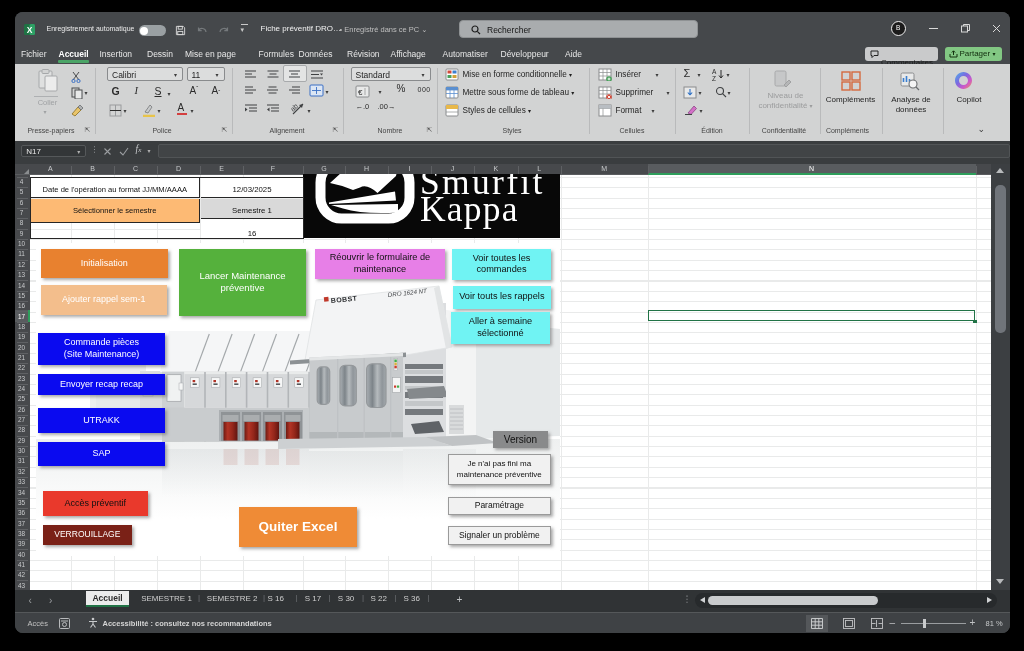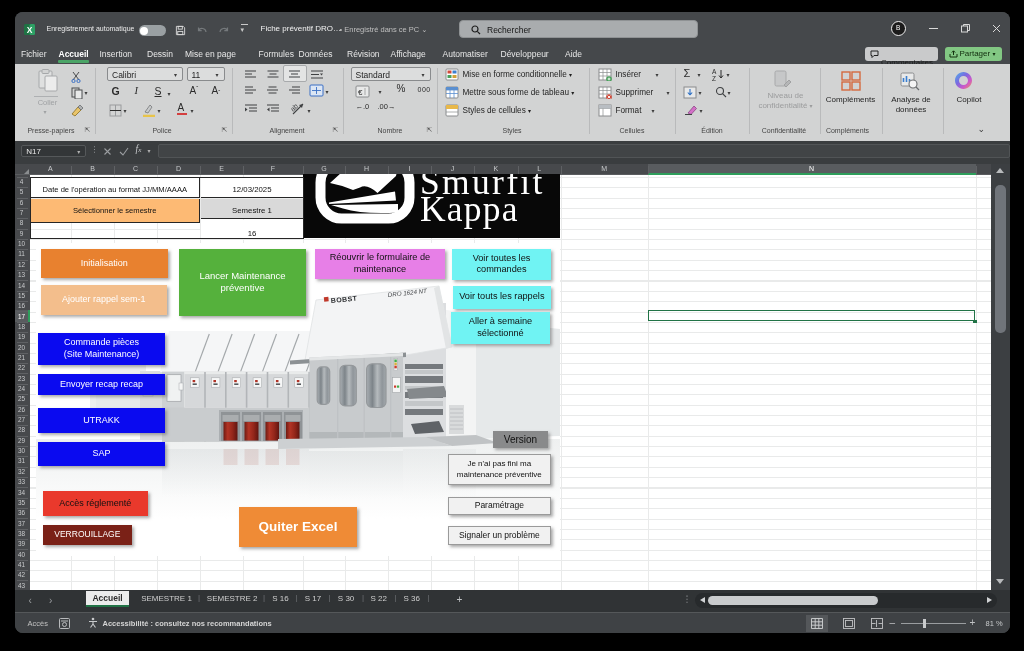--- a/index.html
+++ b/index.html
@@ -699,21 +699,21 @@
     <div class="abs" style="left:26px;top:124.2px;width:126.3px;height:30.3px;background:#F3BE8C;color:#fff;font-size:9px;box-shadow:2px 2px 3px rgba(100,100,100,0.55);display:flex;align-items:center;justify-content:center;text-align:center;line-height:1.3;">Ajouter rappel sem-1</div>
     <div class="abs" style="left:164.5px;top:88px;width:127px;height:67.1px;background:#55B13C;color:#fff;font-size:9.5px;box-shadow:2px 2px 3px rgba(100,100,100,0.55);display:flex;align-items:center;justify-content:center;text-align:center;line-height:1.3;">Lancer Maintenance<br>préventive</div>
     <div class="abs" style="left:300.1px;top:88.4px;width:130.7px;height:30.5px;background:#E77FE7;color:#111;font-size:9.2px;box-shadow:2px 2px 3px rgba(100,100,100,0.55);display:flex;align-items:center;justify-content:center;text-align:center;line-height:1.3;">Réouvrir le formulaire de<br>maintenance</div>
     <div class="abs" style="left:437.5px;top:88.4px;width:99px;height:31.2px;background:#70F3F3;color:#111;font-size:9.2px;box-shadow:2px 2px 3px rgba(100,100,100,0.55);display:flex;align-items:center;justify-content:center;text-align:center;line-height:1.3;">Voir toutes les<br>commandes</div>
     <div class="abs" style="left:438.5px;top:125.2px;width:97.7px;height:23.4px;background:#70F3F3;color:#111;font-size:9.2px;box-shadow:2px 2px 3px rgba(100,100,100,0.55);display:flex;align-items:center;justify-content:center;text-align:center;line-height:1.3;">Voir touts les rappels</div>
     <div class="abs" style="left:436.5px;top:151.9px;width:99px;height:31.7px;background:#70F3F3;color:#111;font-size:9.2px;box-shadow:2px 2px 3px rgba(100,100,100,0.55);display:flex;align-items:center;justify-content:center;text-align:center;line-height:1.3;">Aller à semaine<br>sélectionné</div>
     <div class="abs" style="left:23.5px;top:172.3px;width:127px;height:32.5px;background:#0A0AF0;color:#fff;font-size:9px;box-shadow:2px 2px 3px rgba(100,100,100,0.55);display:flex;align-items:center;justify-content:center;text-align:center;line-height:1.3;">Commande pièces<br>(Site Maintenance)</div>
     <div class="abs" style="left:23.5px;top:213.3px;width:127px;height:21.5px;background:#0A0AF0;color:#fff;font-size:9px;box-shadow:2px 2px 3px rgba(100,100,100,0.55);display:flex;align-items:center;justify-content:center;text-align:center;line-height:1.3;">Envoyer recap recap</div>
     <div class="abs" style="left:23.5px;top:247.9px;width:127px;height:24.7px;background:#0A0AF0;color:#fff;font-size:9px;box-shadow:2px 2px 3px rgba(100,100,100,0.55);display:flex;align-items:center;justify-content:center;text-align:center;line-height:1.3;">UTRAKK</div>
     <div class="abs" style="left:23.5px;top:281.8px;width:127px;height:23.7px;background:#0A0AF0;color:#fff;font-size:9px;box-shadow:2px 2px 3px rgba(100,100,100,0.55);display:flex;align-items:center;justify-content:center;text-align:center;line-height:1.3;">SAP</div>
-    <div class="abs" style="left:28.5px;top:330.2px;width:104.6px;height:25.7px;background:#E9392C;color:#111;font-size:9px;box-shadow:2px 2px 3px rgba(100,100,100,0.55);display:flex;align-items:center;justify-content:center;text-align:center;line-height:1.3;">Accès réglementé</div>
+    <div class="abs" style="left:28.5px;top:330.2px;width:104.6px;height:25.7px;background:#E9392C;color:#111;font-size:9px;box-shadow:2px 2px 3px rgba(100,100,100,0.55);display:flex;align-items:center;justify-content:center;text-align:center;line-height:1.3;">Accès préventif</div>
     <div class="abs" style="left:28.5px;top:364.8px;width:88.7px;height:19.4px;background:#7A2117;color:#fff;font-size:8.5px;box-shadow:2px 2px 3px rgba(100,100,100,0.55);display:flex;align-items:center;justify-content:center;text-align:center;line-height:1.3;">VERROUILLAGE</div>
     <div class="abs" style="left:224.5px;top:346.7px;width:118px;height:39.9px;background:#EF8B36;color:#fff;font-size:13.5px;font-weight:bold;box-shadow:2px 2px 3px rgba(100,100,100,0.55);display:flex;align-items:center;justify-content:center;text-align:center;line-height:1.3;">Quiter Excel</div>
     <div class="abs" style="left:478.5px;top:270.8px;width:55px;height:16.7px;background:#898a8b;color:#111;font-size:10px;box-shadow:2px 2px 3px rgba(100,100,100,0.55);display:flex;align-items:center;justify-content:center;text-align:center;line-height:1.3;">Version</div>
     <div class="abs" style="left:433.5px;top:293.7px;width:102.6px;height:30.7px;background:#f1f1f1;color:#111;font-size:8px;box-shadow:2px 2px 3px rgba(100,100,100,0.55);border:1px solid #9a9a9a;display:flex;align-items:center;justify-content:center;text-align:center;line-height:1.3;">Je n'ai pas fini ma<br>maintenance préventive</div>
     <div class="abs" style="left:433.5px;top:336.4px;width:102.6px;height:18.1px;background:#f1f1f1;color:#111;font-size:8.5px;box-shadow:2px 2px 3px rgba(100,100,100,0.55);border:1px solid #9a9a9a;display:flex;align-items:center;justify-content:center;text-align:center;line-height:1.3;">Paramétrage</div>
     <div class="abs" style="left:433.5px;top:365.4px;width:102.6px;height:18.8px;background:#f1f1f1;color:#111;font-size:8.5px;box-shadow:2px 2px 3px rgba(100,100,100,0.55);border:1px solid #9a9a9a;display:flex;align-items:center;justify-content:center;text-align:center;line-height:1.3;">Signaler un problème</div>
     <div class="abs" style="left:633px;top:149.5px;width:327px;height:11px;border:1.5px solid #217346;background:transparent;"></div>
     <div class="abs" style="left:958.5px;top:159px;width:3.5px;height:3.5px;background:#217346;"></div>
     </div>
 
@@ -725,21 +725,21 @@
   </div>
 
   <div id="tabbar" class="abs" style="left:0;top:578.5px;width:995px;height:21.5px;background:#303335;font-size:8px;color:#cfcfcf;">
     <div class="abs" style="left:14px;top:4.5px;font-size:10px;color:#9a9da0;">‹</div>
     <div class="abs" style="left:34.5px;top:4.5px;font-size:10px;color:#9a9da0;">›</div>
     <div class="abs" style="left:71.5px;top:0.5px;width:43px;height:16px;background:#ececec;border-bottom:2.5px solid #217346;text-align:center;"><span style="font-size:8.5px;color:#2d2d2d;font-weight:bold;line-height:15px;">Accueil</span></div>
     <div class="abs" style="left:122px;top:4px;width:60px;text-align:center;">SEMESTRE 1</div>
     <div class="abs" style="left:183.5px;top:3px;color:#6f7275;">|</div>
     <div class="abs" style="left:188.7px;top:4px;width:58px;text-align:center;">SEMESTRE 2</div>
     <div class="abs" style="left:248.5px;top:3px;color:#6f7275;">|</div>
-    <div class="abs" style="left:252.9px;top:4px;width:26px;text-align:center;">S 16</div>
+    <div class="abs" style="left:252.9px;top:4px;width:26px;text-align:left;">S 16</div>
     <div class="abs" style="left:281px;top:3px;color:#6f7275;">|</div>
     <div class="abs" style="left:285px;top:4px;width:27px;text-align:center;">S 17</div>
     <div class="abs" style="left:314px;top:3px;color:#6f7275;">|</div>
     <div class="abs" style="left:318.1px;top:4px;width:27px;text-align:center;">S 30</div>
     <div class="abs" style="left:347.5px;top:3px;color:#6f7275;">|</div>
     <div class="abs" style="left:351.2px;top:4px;width:26px;text-align:center;">S 22</div>
     <div class="abs" style="left:380px;top:3px;color:#6f7275;">|</div>
     <div class="abs" style="left:383.8px;top:4px;width:27px;text-align:center;">S 36</div>
     <div class="abs" style="left:413px;top:3px;color:#6f7275;">|</div>
     <div class="abs" style="left:442px;top:3.5px;font-size:10px;color:#c0c3c5;">+</div>

